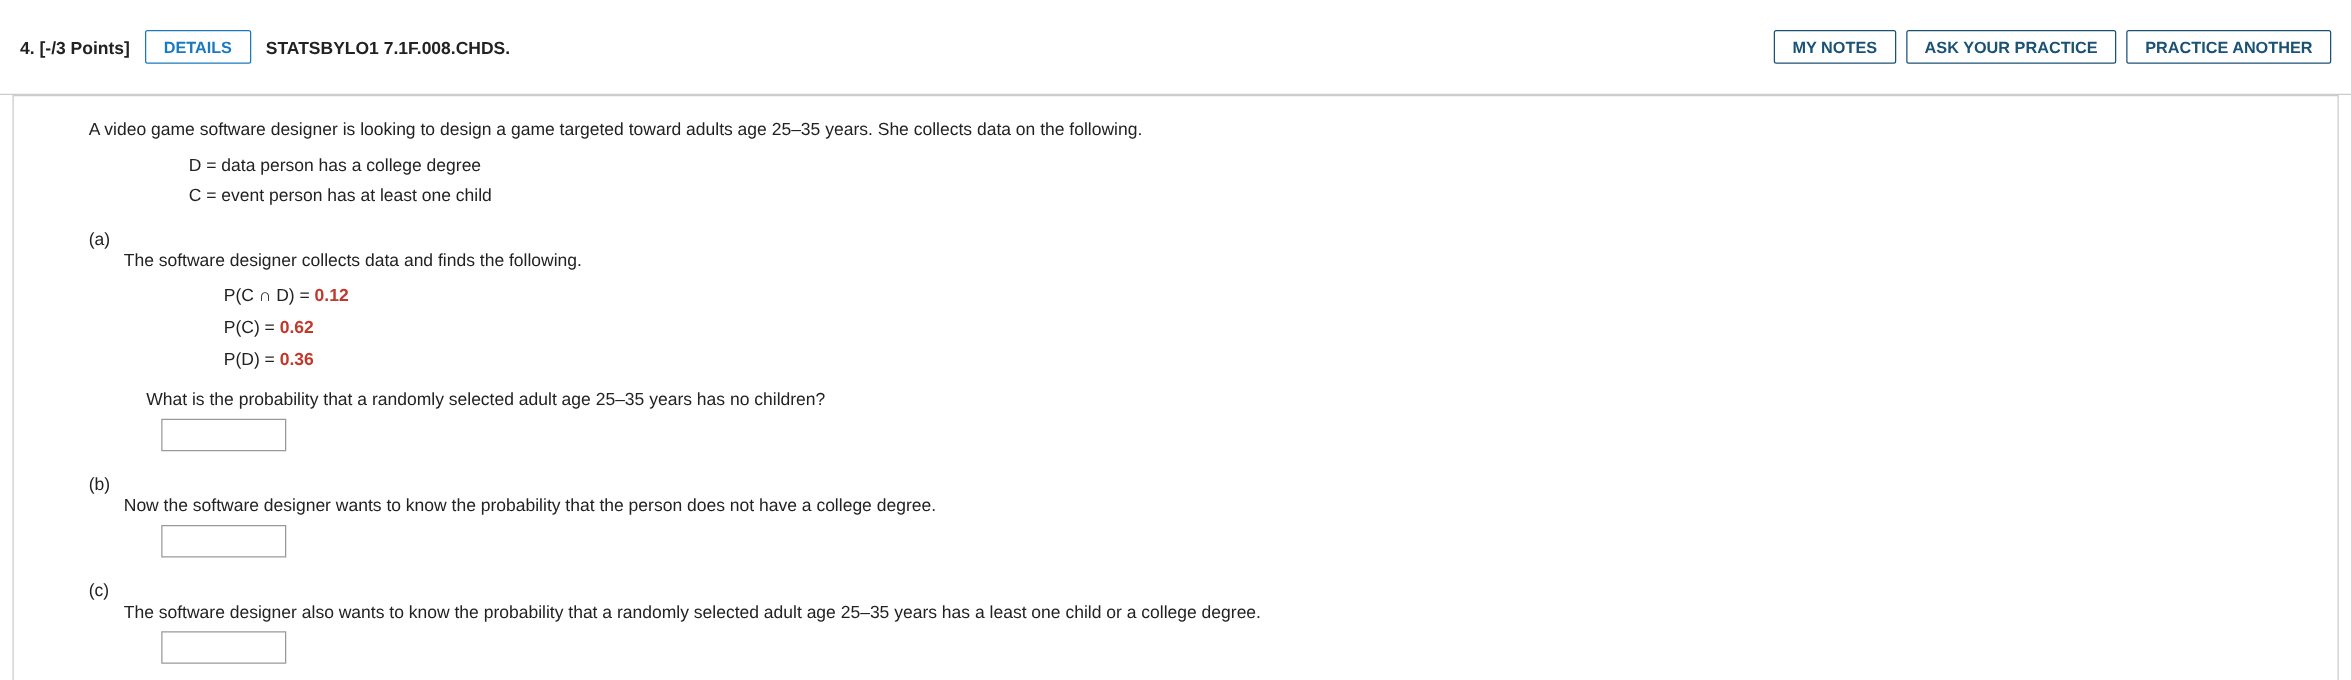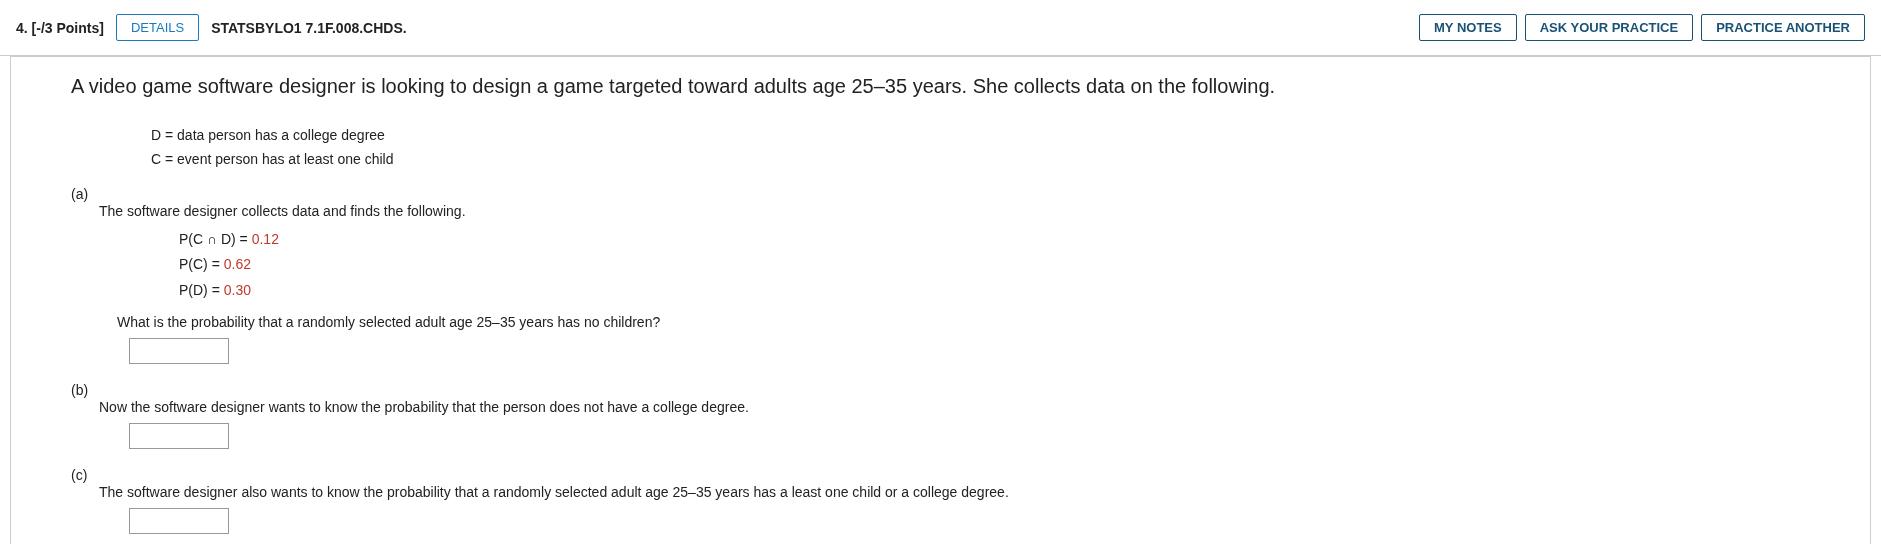--- a/index.html
+++ b/index.html
@@ -9,37 +9,37 @@
     }
     body {
       font-family: Arial, sans-serif;
       font-size: 14px;
       background: #fff;
       color: #222;
     }
     .header-bar {
       display: flex;
       align-items: center;
-      padding: 14px 16px;
+      padding: 24px 16px;
       border-bottom: 1px solid #ccc;
       gap: 12px;
     }
     .question-label {
       font-weight: bold;
       font-size: 14px;
       white-space: nowrap;
     }
     .details-btn {
       border: 1.5px solid #1a7abf;
       color: #1a7abf;
       background: #fff;
       padding: 5px 14px;
       cursor: pointer;
       font-size: 13px;
-      font-weight: normal;
+      font-weight: bold;
       border-radius: 2px;
     }
     .course-code {
       font-weight: bold;
       font-size: 14px;
       flex: 1;
     }
     .top-buttons {
       display: flex;
       gap: 8px;
@@ -56,22 +56,22 @@
       font-weight: bold;
       border-radius: 2px;
       white-space: nowrap;
     }
     .content-area {
       padding: 18px 30px 18px 60px;
       border: 1px solid #ccc;
       margin: 0 10px;
     }
     .intro-text {
-      font-size: 20px;
-      margin-bottom: 26px;
+      font-size: 14px;
+      margin-bottom: 10px;
     }
     .definitions {
       margin-left: 80px;
       margin-bottom: 14px;
       line-height: 1.7;
       font-size: 14px;
     }
     .part {
       margin-bottom: 18px;
     }
@@ -81,21 +81,21 @@
       margin-top: 17px;
     }
     .probabilities {
       margin-left: 80px;
       margin-bottom: 10px;
       line-height: 1.85;
       font-size: 14px;
     }
     .prob-value {
       color: #c0392b;
-      font-weight: normal;
+      font-weight: bold;
     }
     .question-text {
       font-size: 14px;
       margin-left: 18px;
       margin-bottom: 8px;
     }
     .answer-input {
       display: block;
       margin-left: 30px;
       width: 100px;
@@ -148,21 +148,21 @@
       <div class="part-content">
         <p class="part-label">The software designer collects data and finds the following.</p>
         <div class="probabilities">
           <div>
             <span>P(C ∩ D) = </span><span class="prob-value">0.12</span>
           </div>
           <div>
             <span>P(C) = </span><span class="prob-value">0.62</span>
           </div>
           <div>
-            <span>P(D) = </span><span class="prob-value">0.30</span>
+            <span>P(D) = </span><span class="prob-value">0.36</span>
           </div>
         </div>
         <p class="question-text">What is the probability that a randomly selected adult age 25–35 years has no children?</p>
         <input type="text" class="answer-input" style="">
       </div>
     </div>
   </div>
 
   <div class="part">
     <div class="part-row">

